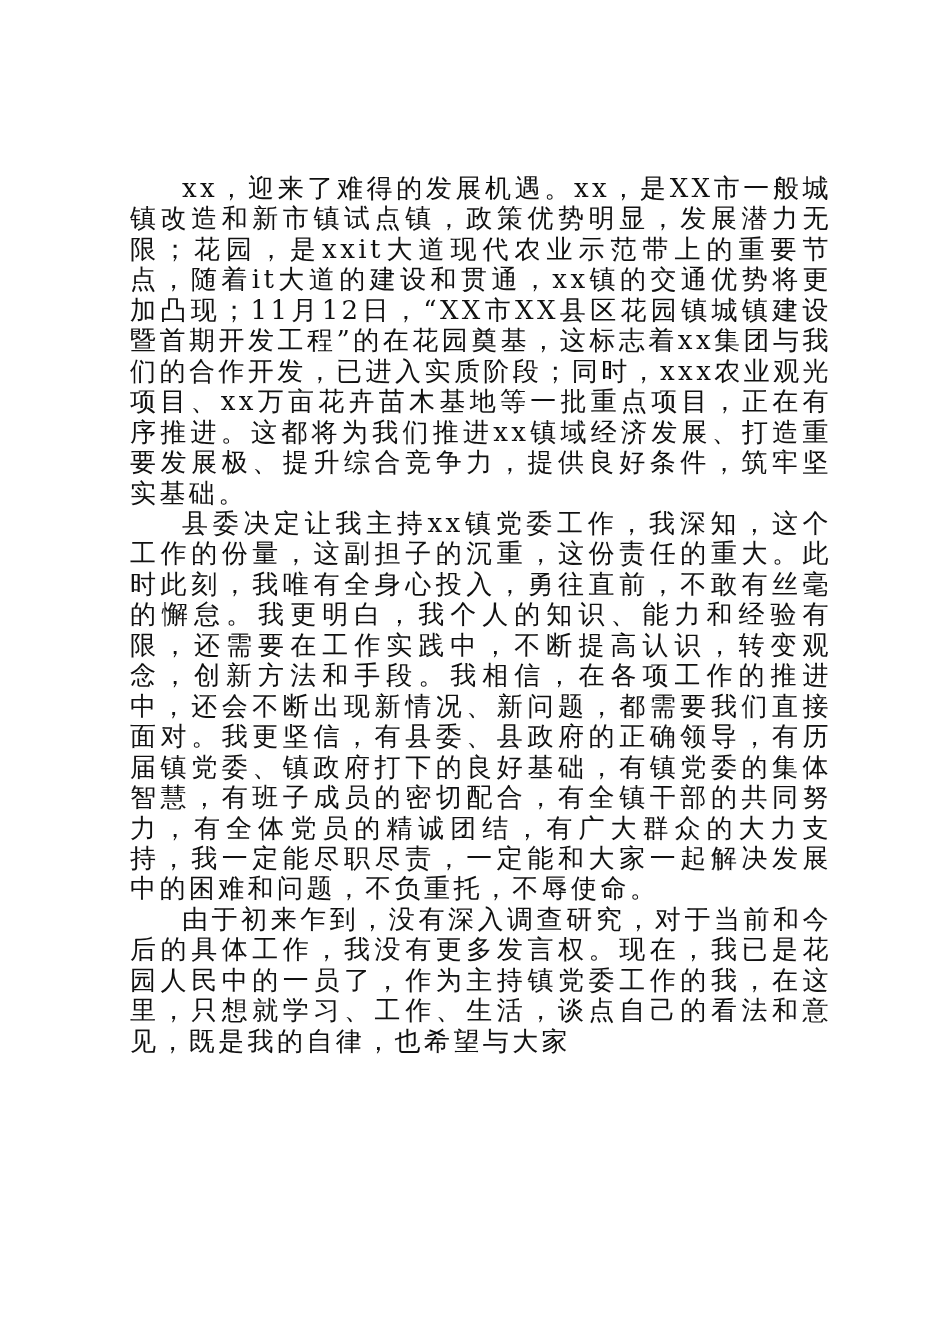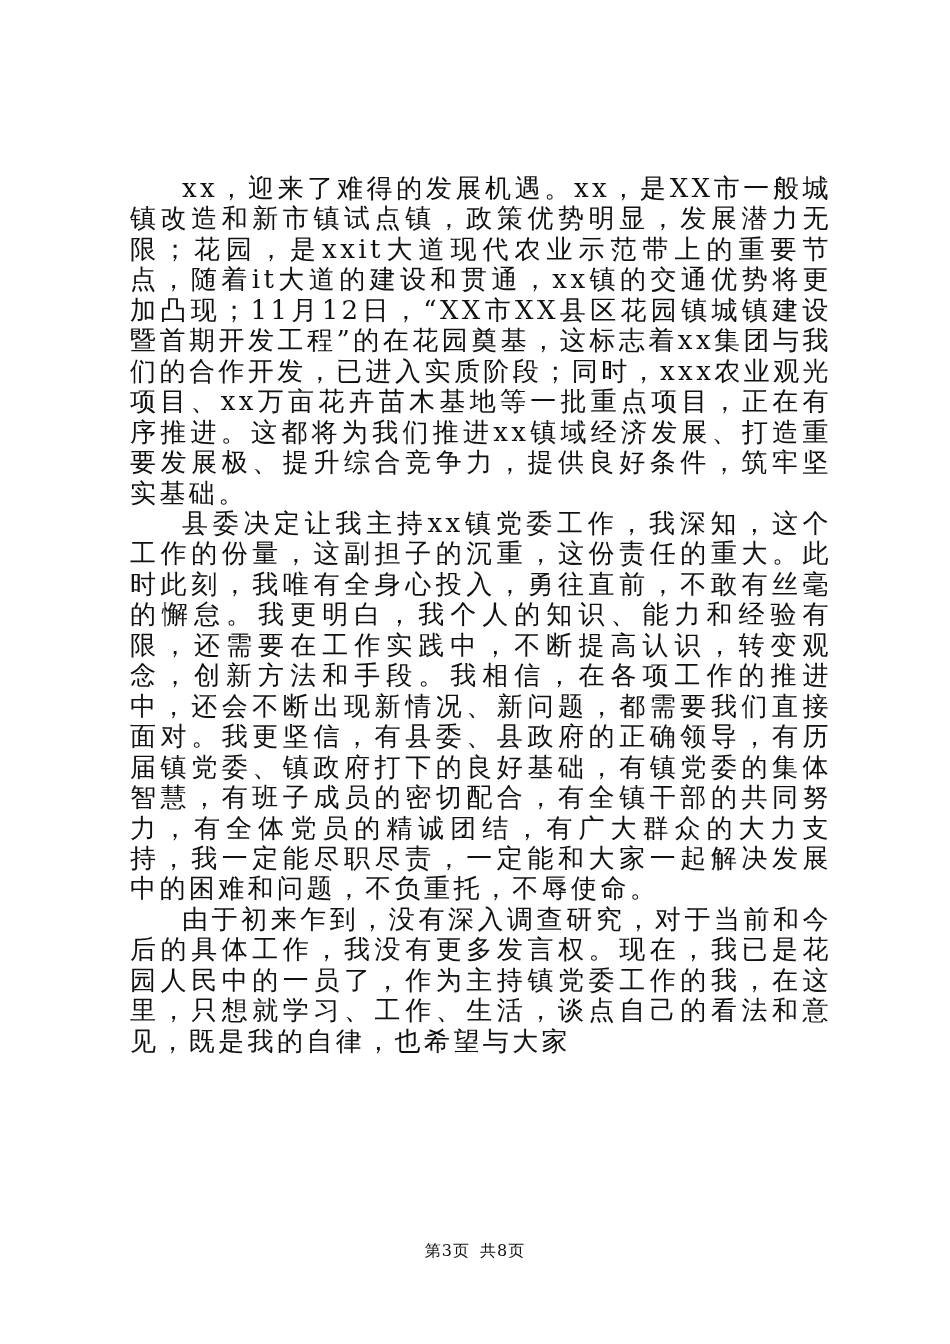--- a/index.html
+++ b/index.html
@@ -22,16 +22,13 @@
 </style>
 </head>
 <body>
 
 <div class="page">
   <div class="content">
     <p class="para">xx，迎来了难得的发展机遇。xx，是XX市一般城镇改造和新市镇试点镇，政策优势明显，发展潜力无限；花园，是xxit大道现代农业示范带上的重要节点，随着it大道的建设和贯通，xx镇的交通优势将更加凸现；11月12日，“XX市XX县区花园镇城镇建设暨首期开发工程”的在花园奠基，这标志着xx集团与我们的合作开发，已进入实质阶段；同时，xxx农业观光项目、xx万亩花卉苗木基地等一批重点项目，正在有序推进。这都将为我们推进xx镇域经济发展、打造重要发展极、提升综合竞争力，提供良好条件，筑牢坚实基础。</p>
     <p class="para">县委决定让我主持xx镇党委工作，我深知，这个工作的份量，这副担子的沉重，这份责任的重大。此时此刻，我唯有全身心投入，勇往直前，不敢有丝毫的懈怠。我更明白，我个人的知识、能力和经验有限，还需要在工作实践中，不断提高认识，转变观念，创新方法和手段。我相信，在各项工作的推进中，还会不断出现新情况、新问题，都需要我们直接面对。我更坚信，有县委、县政府的正确领导，有历届镇党委、镇政府打下的良好基础，有镇党委的集体智慧，有班子成员的密切配合，有全镇干部的共同努力，有全体党员的精诚团结，有广大群众的大力支持，我一定能尽职尽责，一定能和大家一起解决发展中的困难和问题，不负重托，不辱使命。</p>
     <p class="para">由于初来乍到，没有深入调查研究，对于当前和今后的具体工作，我没有更多发言权。现在，我已是花园人民中的一员了，作为主持镇党委工作的我，在这里，只想就学习、工作、生活，谈点自己的看法和意见，既是我的自律，也希望与大家</p>
   </div>
-  <div class="footer">
-    <span>第3页</span><span>共8页</span>
-  </div>
 </div>
 
 </body></html>

